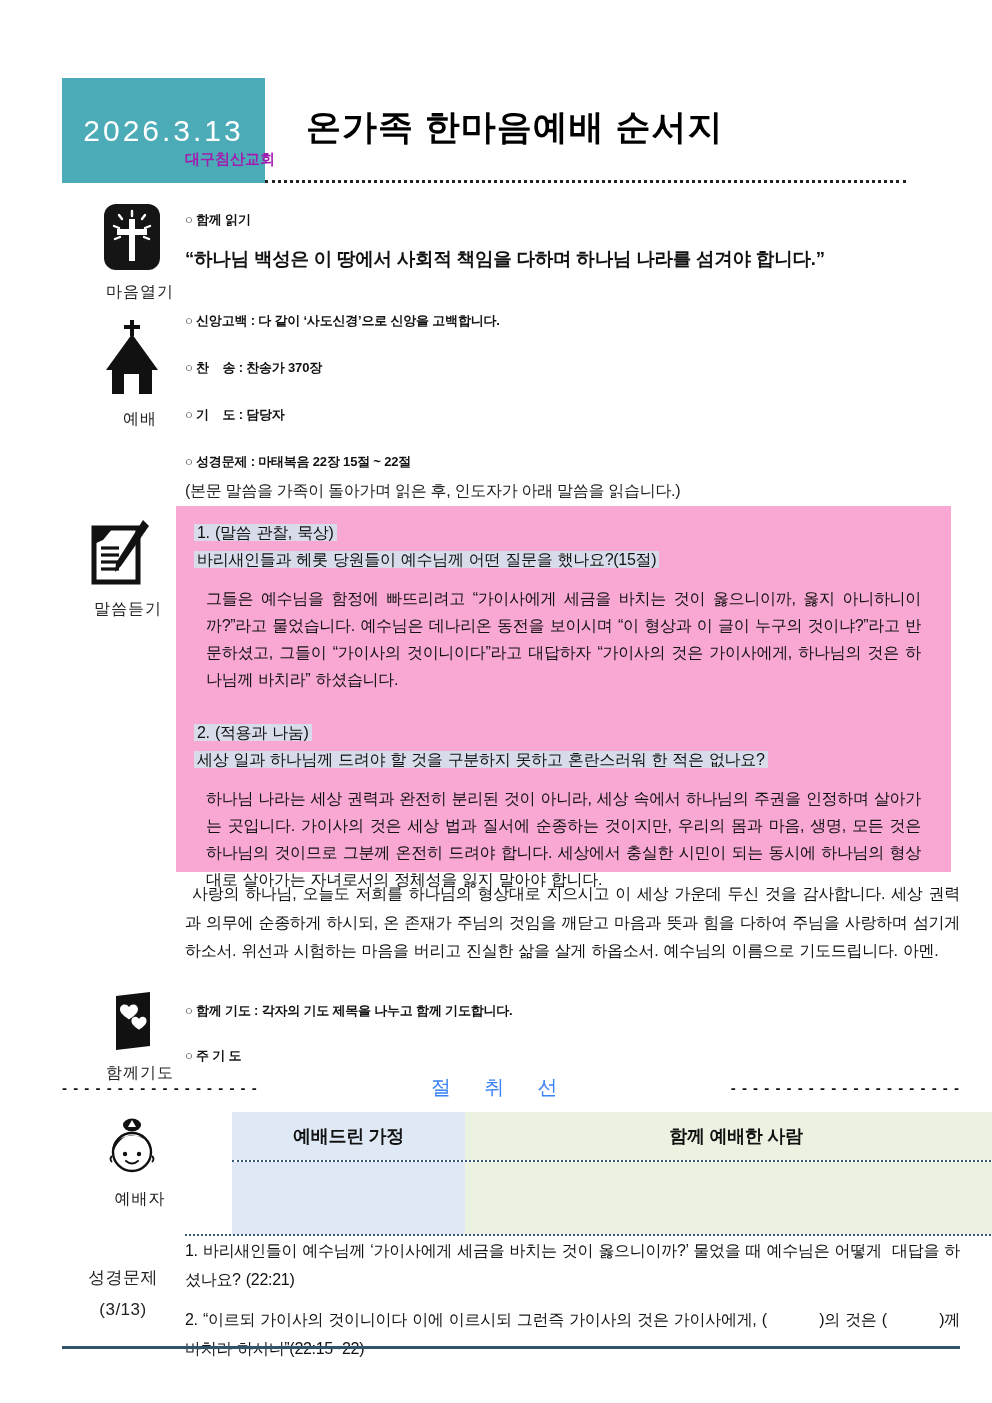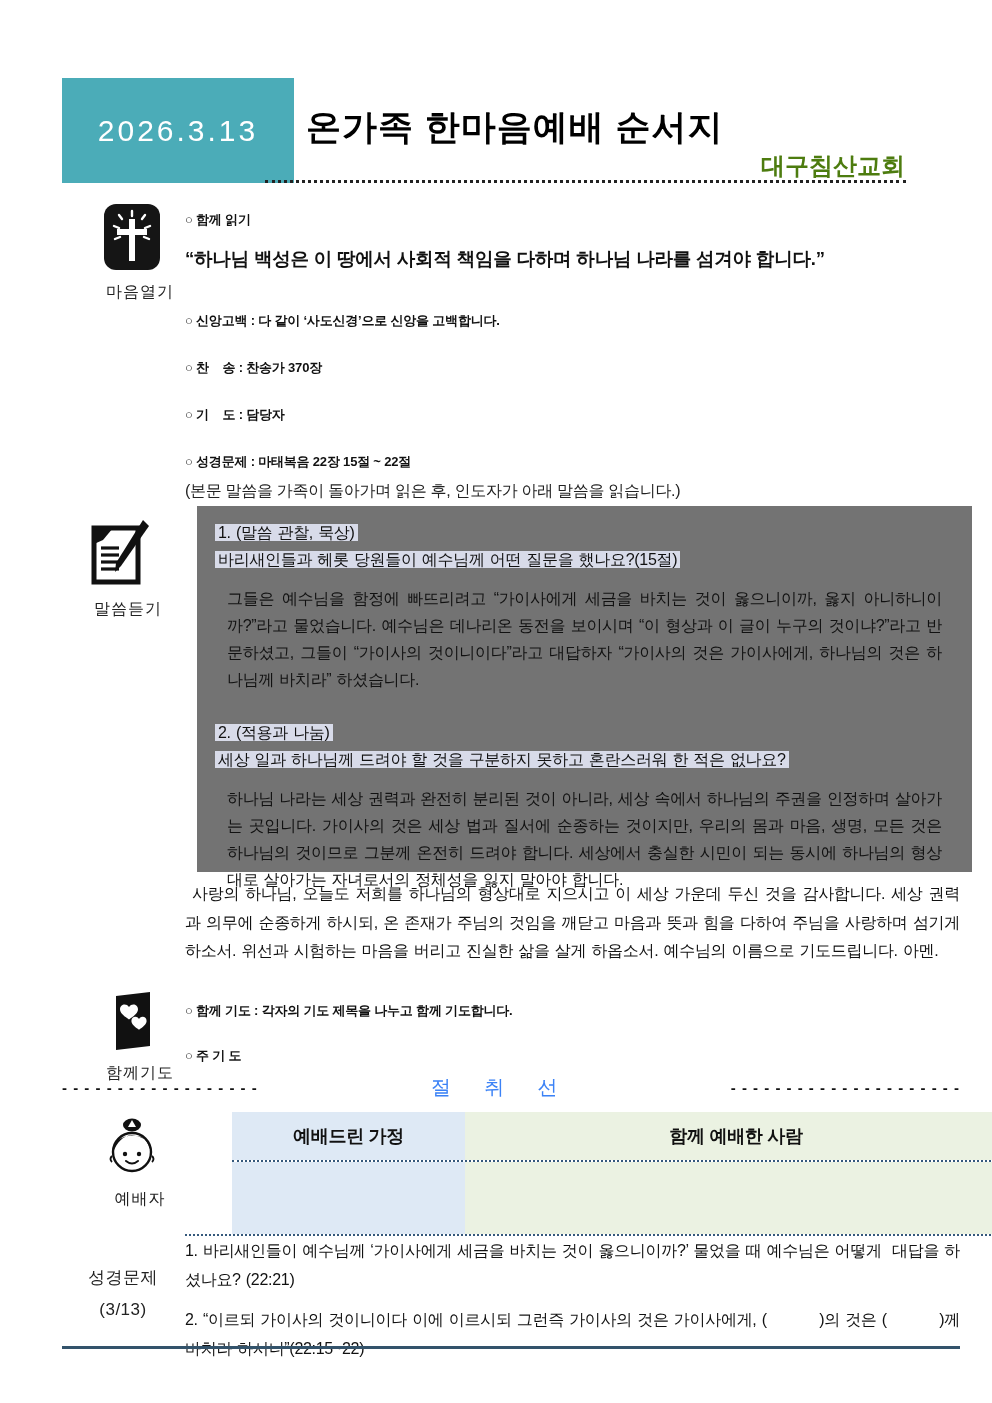--- a/index.html
+++ b/index.html
@@ -1,42 +1,42 @@
 <!DOCTYPE html>
 <html lang="ko"><head>
 <meta charset="utf-8">
 <style>
   html,body{margin:0;padding:0;background:#ffffff;}
   .page{position:relative;width:992px;height:1403px;background:#ffffff;
         font-family:"Liberation Sans",sans-serif;color:#111;overflow:hidden;}
 
   
-  .date-box{position:absolute;left:62px;top:78px;width:232px;height:105px;
+  .date-box{position:absolute;left:62px;top:78px;width:203px;height:105px;
             background:#4BACB8;display:flex;align-items:center;justify-content:center;}
   .date-box span{color:#ffffff;font-size:30px;letter-spacing:3px;font-weight:400;}
   .main-title{position:absolute;left:298px;top:96px;margin:8px;font-size:35px;font-weight:800;
               letter-spacing:1px;color:#000;}
-  .church-name{position:absolute;left:185px;top:150px;width:720px;text-align:right;
-               font-size:24px;font-weight:700;color:#4d7c0f;}
+  .church-name{position:absolute;left:185px;top:150px;width:720px;text-align:left;
+               font-size:15px;font-weight:700;color:#a21caf;}
   .header-dots{position:absolute;left:265px;top:180px;width:641px;border-bottom:3px dotted #222;}
 
   
   .iconcol{position:absolute;width:104px;display:flex;flex-direction:column;
            align-items:center;gap:7px;}
   .iconcol .lbl{font-size:16px;color:#222;letter-spacing:1px;white-space:nowrap;margin-left:16px;}
 
   
   .content{position:absolute;left:185px;width:775px;}
   .bline{font-weight:700;font-size:13px;line-height:26px;white-space:pre-wrap;letter-spacing:-0.2px;}
   .opening .bline{margin-bottom:13px;}
   .worship .bline{margin-bottom:21px;}
   .smallnote{font-size:16px;font-weight:400;color:#222;letter-spacing:-0.3px;}
 
   
-  .cream{position:absolute;left:197px;top:506px;width:775px;height:366px;background:#737373;
+  .cream{position:absolute;left:176px;top:506px;width:775px;height:366px;background:#f9a8d4;
          box-sizing:border-box;padding:13px 18px;font-size:16px;line-height:27px;
          letter-spacing:-0.3px;word-spacing:1px;}
   .hl{background:#D8DBE9;padding:0 3px;}
   .para{text-align:justify;margin:12px;}
   .spacer{height:14px;}
 
   
   .prayer{position:absolute;left:185px;top:880px;width:775px;font-size:16px;line-height:28.5px;
           text-align:justify;letter-spacing:-0.3px;word-spacing:1px;text-indent:7px;margin:0;}
 
@@ -99,20 +99,32 @@
         <rect x="14" y="26" width="30" height="6" fill="#ffffff"></rect>
       </svg>
     </span>
     <span class="lbl">마음열기</span>
   </div>
   <div class="content opening" style="top:207px;">
     <div class="bline">○ 함께 읽기</div>
     <div class="bline" style="font-size:18.5px;">“하나님 백성은 이 땅에서 사회적 책임을 다하며 하나님 나라를 섬겨야 합니다.”</div>
   </div>
 
+  <div class="iconcol" style="left:80px;top:318px;">
+    <span>
+      <svg width="62" height="80" viewBox="0 0 62 80">
+        <rect x="29" y="2" width="4" height="16" fill="#111"></rect>
+        <rect x="23" y="7" width="16" height="4" fill="#111"></rect>
+        <polygon points="31,16 5,52 57,52" fill="#111"></polygon>
+        <rect x="11" y="48" width="40" height="28" fill="#111"></rect>
+        <rect x="23" y="56" width="15" height="20" fill="#ffffff"></rect>
+      </svg>
+    </span>
+    <span class="lbl">예배</span>
+  </div>
   <div class="content worship" style="top:308px;">
     <div class="bline">○ 신앙고백 : 다 같이 ‘사도신경’으로 신앙을 고백합니다.</div>
     <div class="bline">○ 찬    송 : 찬송가 370장</div>
     <div class="bline">○ 기    도 : 담당자</div>
     <div class="bline" style="margin-bottom:6px;">○ 성경문제 : 마태복음 22장 15절 ~ 22절</div>
     <div class="smallnote">(본문 말씀을 가족이 돌아가며 읽은 후, 인도자가 아래 말씀을 읽습니다.)</div>
   </div>
 
   <div class="iconcol" style="left:68px;top:518px;">
     <span>

